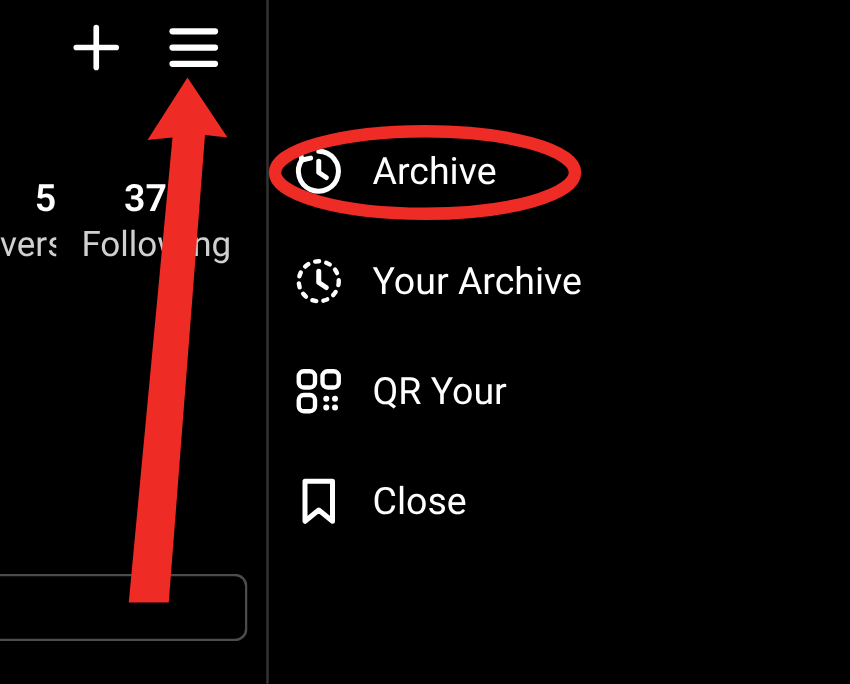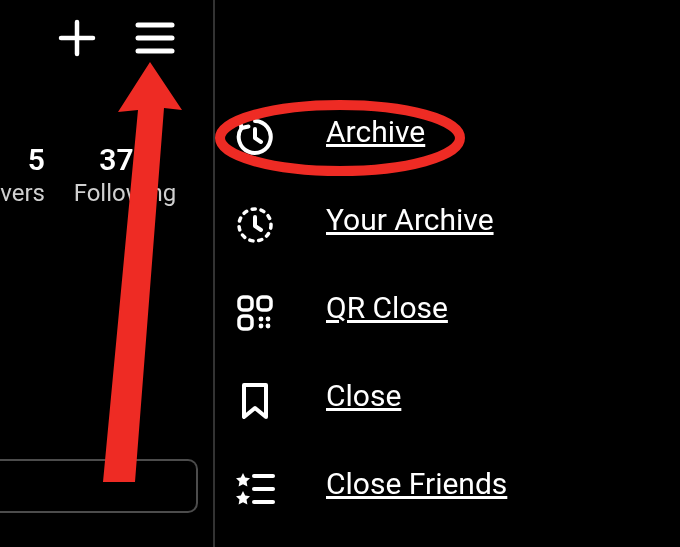--- a/index.html
+++ b/index.html
@@ -48,21 +48,21 @@
       text-align: center;
     }
 
     .stat-number {
       font-size: 30px;
       font-weight: 600;
       color: #fff;
     }
 
     .stat-label {
-      font-size: 24px;
+      font-size: 28px;
       color: #d0d0d0;
       margin-top: 2px;
     }
 
     .stat-left { width: 45px; overflow: hidden; }
     .stat-left .stat-number, .stat-left .stat-label { text-align: right; }
     .stat-right { width: 140px; }
 
     .input-box {
       position: absolute;
@@ -91,23 +91,23 @@
       position: absolute;
       left: 232px;
       top: 114px;
       display: flex;
       flex-direction: column;
       gap: 42px;
     }
 
     .menu-item {
       display: flex;
-      gap: 48px;
+      align-items: center;
+      gap: 20px;
       cursor: pointer;
-      text-decoration: underline;
     }
 
     .menu-icon-box {
       width: 46px;
       height: 46px;
       display: flex;
       align-items: center;
       justify-content: center;
     }
 
@@ -196,44 +196,32 @@
       <svg width="44" height="44" viewBox="0 0 44 44">
         <rect x="6" y="6" width="13" height="13" rx="4" stroke="#fff" stroke-width="3.5" fill="none"></rect>
         <rect x="25" y="6" width="13" height="13" rx="4" stroke="#fff" stroke-width="3.5" fill="none"></rect>
         <rect x="6" y="25" width="13" height="13" rx="4" stroke="#fff" stroke-width="3.5" fill="none"></rect>
         <circle cx="28" cy="28" r="2.4" fill="#fff"></circle>
         <circle cx="35" cy="28" r="2.4" fill="#fff"></circle>
         <circle cx="28" cy="35" r="2.4" fill="#fff"></circle>
         <circle cx="35" cy="35" r="2.4" fill="#fff"></circle>
       </svg>
     </span>
-    <span class="menu-label">QR Close</span>
+    <span class="menu-label">QR Your</span>
   </div>
 
   <div class="menu-item">
     <span class="menu-icon-box">
       <svg width="44" height="44" viewBox="0 0 44 44">
         <path d="M 11 6 L 33 6 L 33 38 L 22 29 L 11 38 Z" stroke="#fff" stroke-width="4" fill="none" stroke-linejoin="round"></path>
       </svg>
     </span>
     <span class="menu-label">Close</span>
   </div>
 
-  <div class="menu-item">
-    <span class="menu-icon-box">
-      <svg width="44" height="44" viewBox="0 0 44 44">
-        <path d="M 10 6 L 12.2 10.5 L 17 11.2 L 13.5 14.6 L 14.4 19.5 L 10 17.2 L 5.6 19.5 L 6.5 14.6 L 3 11.2 L 7.8 10.5 Z" fill="#fff"></path>
-        <line x1="21" y1="9" x2="40" y2="9" stroke="#fff" stroke-width="4" stroke-linecap="round"></line>
-        <line x1="21" y1="22" x2="40" y2="22" stroke="#fff" stroke-width="4" stroke-linecap="round"></line>
-        <path d="M 10 24 L 12.2 28.5 L 17 29.2 L 13.5 32.6 L 14.4 37.5 L 10 35.2 L 5.6 37.5 L 6.5 32.6 L 3 29.2 L 7.8 28.5 Z" fill="#fff"></path>
-        <line x1="21" y1="35" x2="40" y2="35" stroke="#fff" stroke-width="4" stroke-linecap="round"></line>
-      </svg>
-    </span>
-    <span class="menu-label">Close Friends</span>
-  </div>
 
 </div>
 
 <svg class="annotation-circle" width="260" height="80" viewBox="0 0 260 80">
   <ellipse cx="128" cy="38" rx="120" ry="33" stroke="#ee2b24" stroke-width="10" fill="none"></ellipse>
 </svg>
 
 <svg class="annotation-arrow" width="120" height="430" viewBox="0 0 120 430">
   <defs>
     <linearGradient id="none"></linearGradient>

